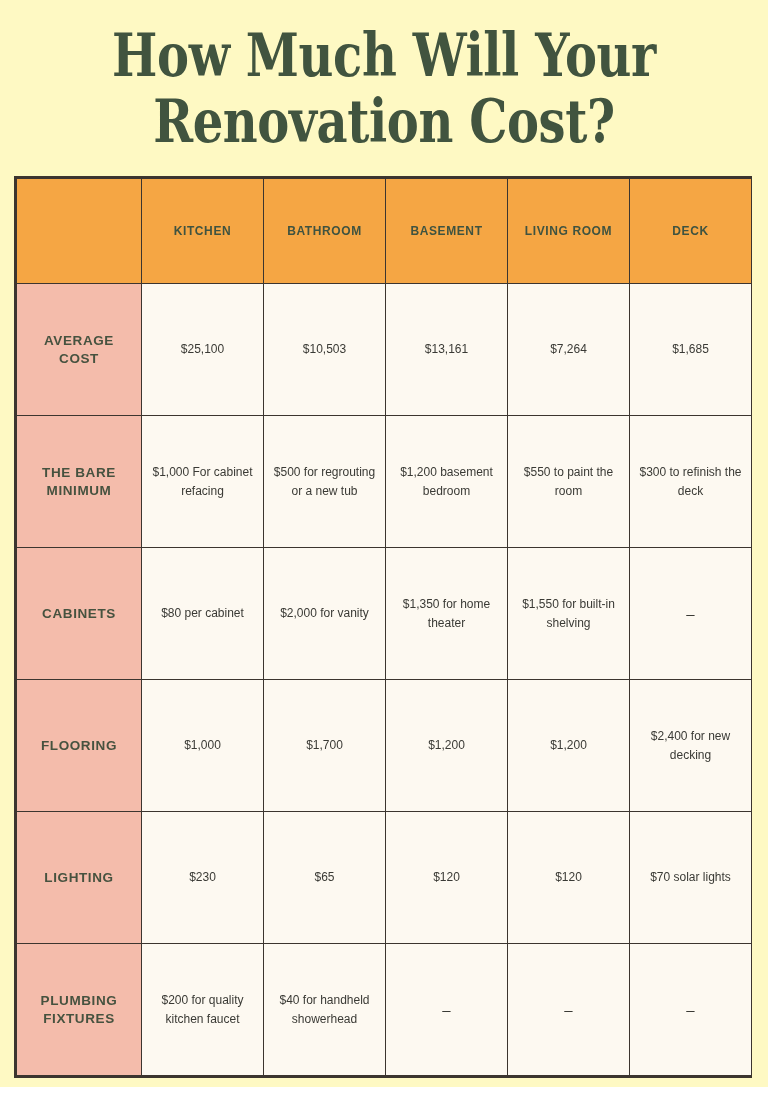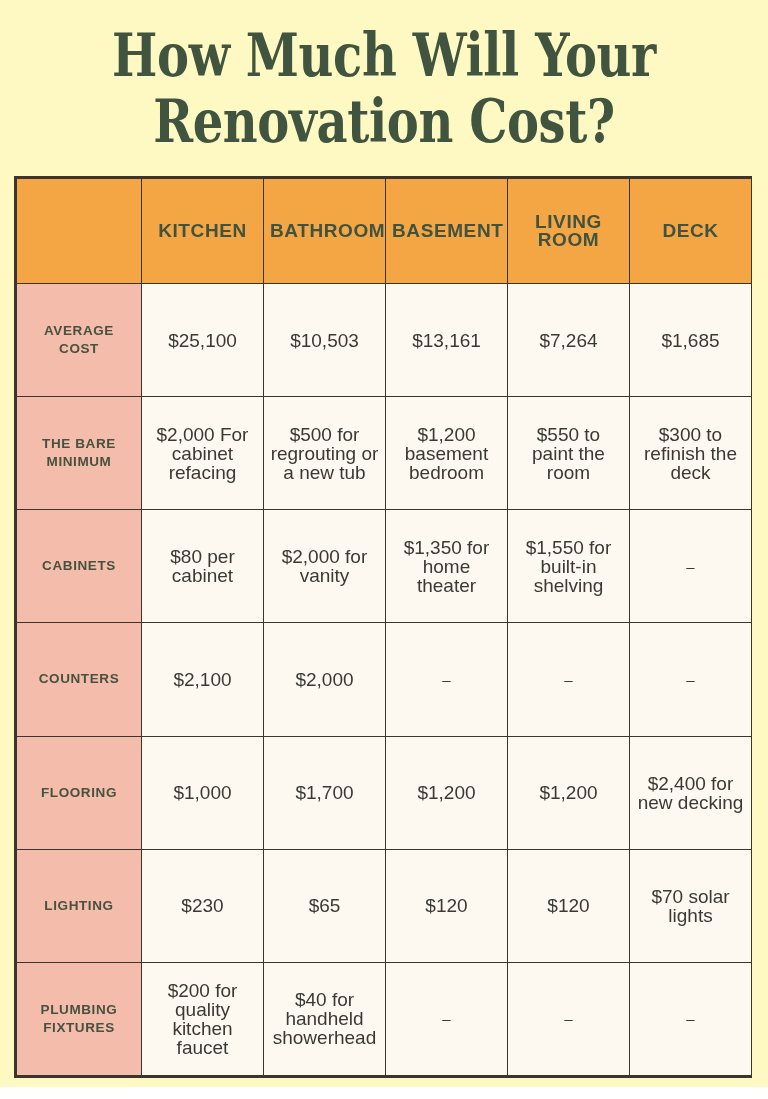--- a/index.html
+++ b/index.html
@@ -68,21 +68,21 @@
     text-align: center;
     vertical-align: middle;
   }
   
   col.c-label { width: 125px; }
   col.c-data  { width: 122px; }
 
   thead th {
     background: #f5a644;
     color: #3f5340;
-    font-size: 19px;
+    font-size: 12px;
     font-weight: 700;
     letter-spacing: 0.6px;
     line-height: 18px;
     height: 105px;
     text-transform: uppercase;
   }
   thead th.corner {
     background: #f5a644;
   }
 
@@ -91,21 +91,21 @@
     color: #46523f;
     font-size: 13.5px;
     font-weight: 700;
     letter-spacing: 0.6px;
     line-height: 18px;
     text-transform: uppercase;
   }
   tbody td.cell {
     background: #fdf9f1;
     color: #3a3a35;
-    font-size: 19px;
+    font-size: 12px;
     font-weight: 400;
     line-height: 19px;
   }
   tbody tr { height: 99px; }
   tbody td.cell.dash {
     color: #3a3a35;
     font-size: 15px;
   }
 </style>
 </head>
@@ -142,40 +142,32 @@
         <tr>
           <th class="row-label">AVERAGE COST</th>
           <td class="cell">$25,100</td>
           <td class="cell">$10,503</td>
           <td class="cell">$13,161</td>
           <td class="cell">$7,264</td>
           <td class="cell">$1,685</td>
         </tr>
         <tr>
           <th class="row-label">THE BARE MINIMUM</th>
-          <td class="cell">$2,000 For cabinet refacing</td>
+          <td class="cell">$1,000 For cabinet refacing</td>
           <td class="cell">$500 for regrouting or a new tub</td>
           <td class="cell">$1,200 basement bedroom</td>
           <td class="cell">$550 to paint the room</td>
           <td class="cell">$300 to refinish the deck</td>
         </tr>
         <tr>
           <th class="row-label">CABINETS</th>
           <td class="cell">$80 per cabinet</td>
           <td class="cell">$2,000 for vanity</td>
           <td class="cell">$1,350 for home theater</td>
           <td class="cell">$1,550 for built-in shelving</td>
-          <td class="cell dash">–</td>
-        </tr>
-        <tr>
-          <th class="row-label">COUNTERS</th>
-          <td class="cell">$2,100</td>
-          <td class="cell">$2,000</td>
-          <td class="cell dash">–</td>
-          <td class="cell dash">–</td>
           <td class="cell dash">–</td>
         </tr>
         <tr>
           <th class="row-label">FLOORING</th>
           <td class="cell">$1,000</td>
           <td class="cell">$1,700</td>
           <td class="cell">$1,200</td>
           <td class="cell">$1,200</td>
           <td class="cell">$2,400 for new decking</td>
         </tr>

